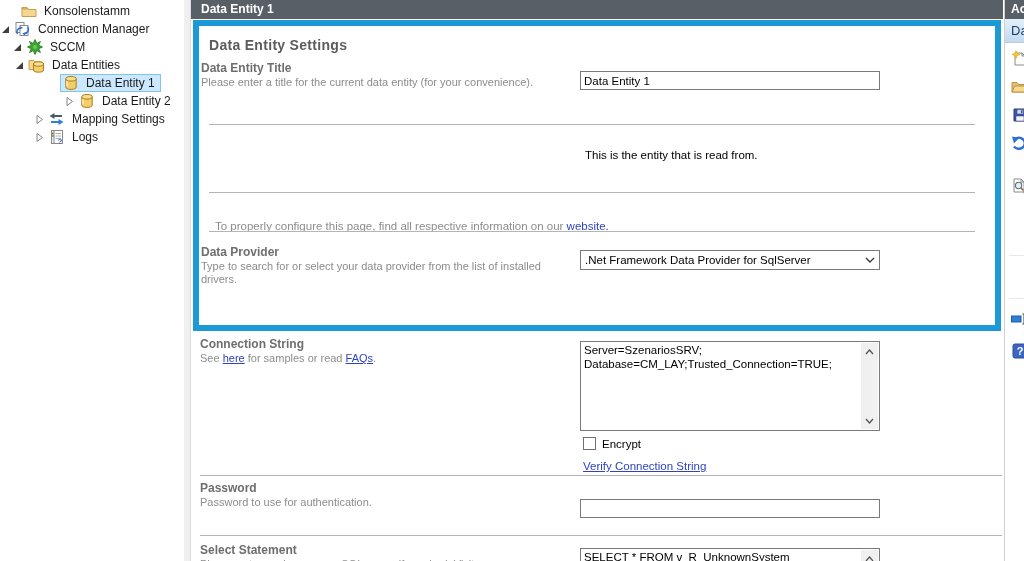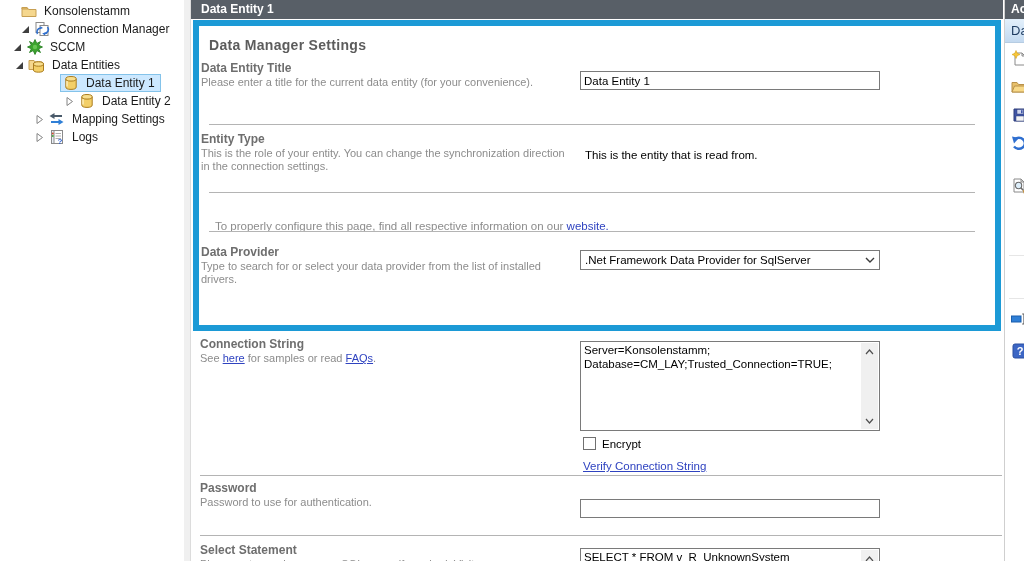--- a/index.html
+++ b/index.html
@@ -72,21 +72,21 @@
         <span class="selwrap">
           <span class="ticon">
             <svg width="16" height="16">
               <path d="M1 4.5 L6 4.5 L7.5 6.5 L15 6.5 L15 13.5 L1 13.5 Z" fill="#f5d78e" stroke="#c79f52"></path>
               <path d="M1 4.5 L6 4.5 L7 6 L1 6 Z" fill="#e8c06a" stroke="#c79f52"></path>
             </svg>
           </span>
           <span class="tlabel">Konsolenstamm</span>
         </span>
       </div>
-      <div class="trow" style="padding-left: 20px;">
+      <div class="trow" style="padding-left: 0;">
         <span class="texp">
           <svg width="9" height="9">
             <polygon points="8,1 8,8 1,8" fill="#3f3f3f"></polygon>
           </svg>
         </span>
         <span class="selwrap">
           <span class="ticon">
             <svg width="17" height="16">
               <rect x="2" y="1.5" width="8" height="10" fill="#fff" stroke="#8a8a8a"></rect>
               <rect x="6" y="4.5" width="8" height="10" fill="#fff" stroke="#8a8a8a"></rect>
@@ -205,34 +205,30 @@
       </div>
     </div>
 
   <div id="splitter"></div>
 
   <div id="main">
     <div id="main-header">Data Entity 1</div>
 
     <div id="blue-box"></div>
 
-    <div class="sec-title">Data Manager Settings</div>
+    <div class="sec-title">Data Entity Settings</div>
 
     <div class="lbl" style="top:61px">
       <b>Data Entity Title</b>
       <div class="d">Please enter a title for the current data entity (for your convenience).</div>
     </div>
     <input class="tb" style="top: 71px;" value="Data Entity 1">
 
     <div class="sep sep-in" style="top:124px"></div>
 
-    <div class="lbl" style="top:132px">
-      <b>Entity Type</b>
-      <div class="d">This is the role of your entity. You can change the synchronization direction in the connection settings.</div>
-    </div>
     <div class="valtext" style="top:149px">This is the entity that is read from.</div>
 
     <div class="sep sep-in" style="top:192px"></div>
 
     <div class="note" style="top:203px">
       <span>To properly configure this page, find all respective information on our </span><a class="lnk">website.</a>
     </div>
 
     <div class="sep sep-in" style="top:231px"></div>
 
@@ -249,21 +245,21 @@
       </span>
     </div>
 
     <div class="lbl lbl-low" style="top:337px">
       <b>Connection String</b>
       <div class="d">
         <span>See </span><a class="lnk">here</a><span> for samples or read </span><a class="lnk">FAQs</a><span>.</span>
       </div>
     </div>
     <div class="tarea" style="top:341px;height:90px">
-      <div class="txt">Server=Konsolenstamm;
+      <div class="txt">Server=SzenariosSRV;
 Database=CM_LAY;Trusted_Connection=TRUE;</div>
       <div class="vscroll">
         <div class="sbtn up">
           <svg width="9" height="6">
               <polyline points="1,5 4.5,1 8,5" fill="none" stroke="#505050" stroke-width="1.2"></polyline>
             </svg>
         </div>
         <div class="sbtn dn">
           <svg width="9" height="6">
               <polyline points="1,1 4.5,5 8,1" fill="none" stroke="#505050" stroke-width="1.2"></polyline>

